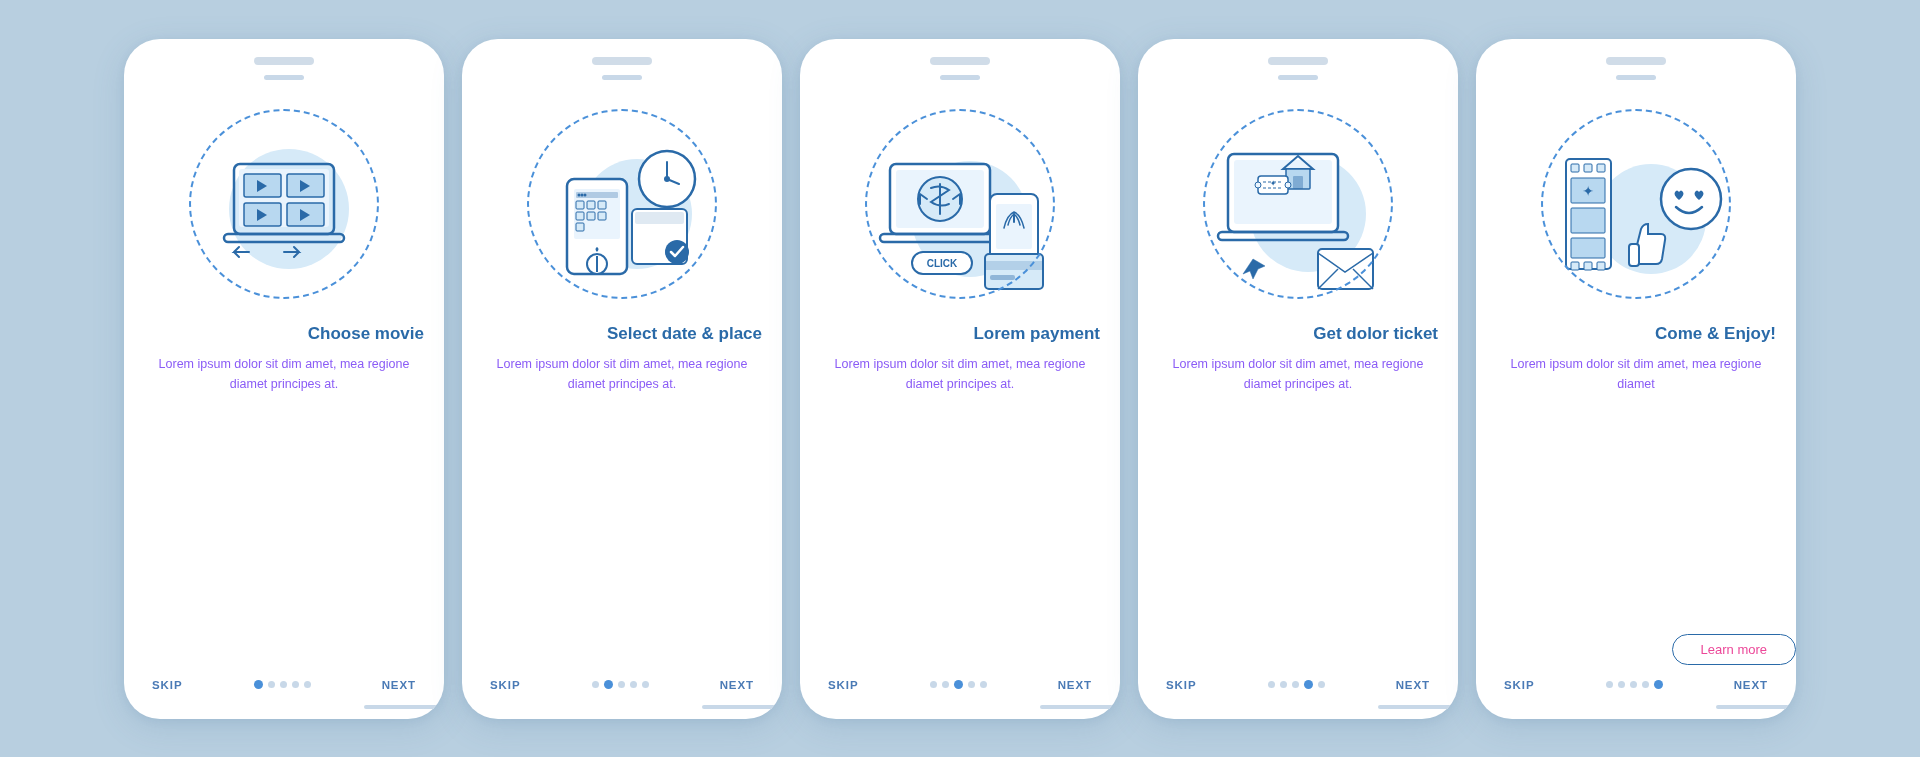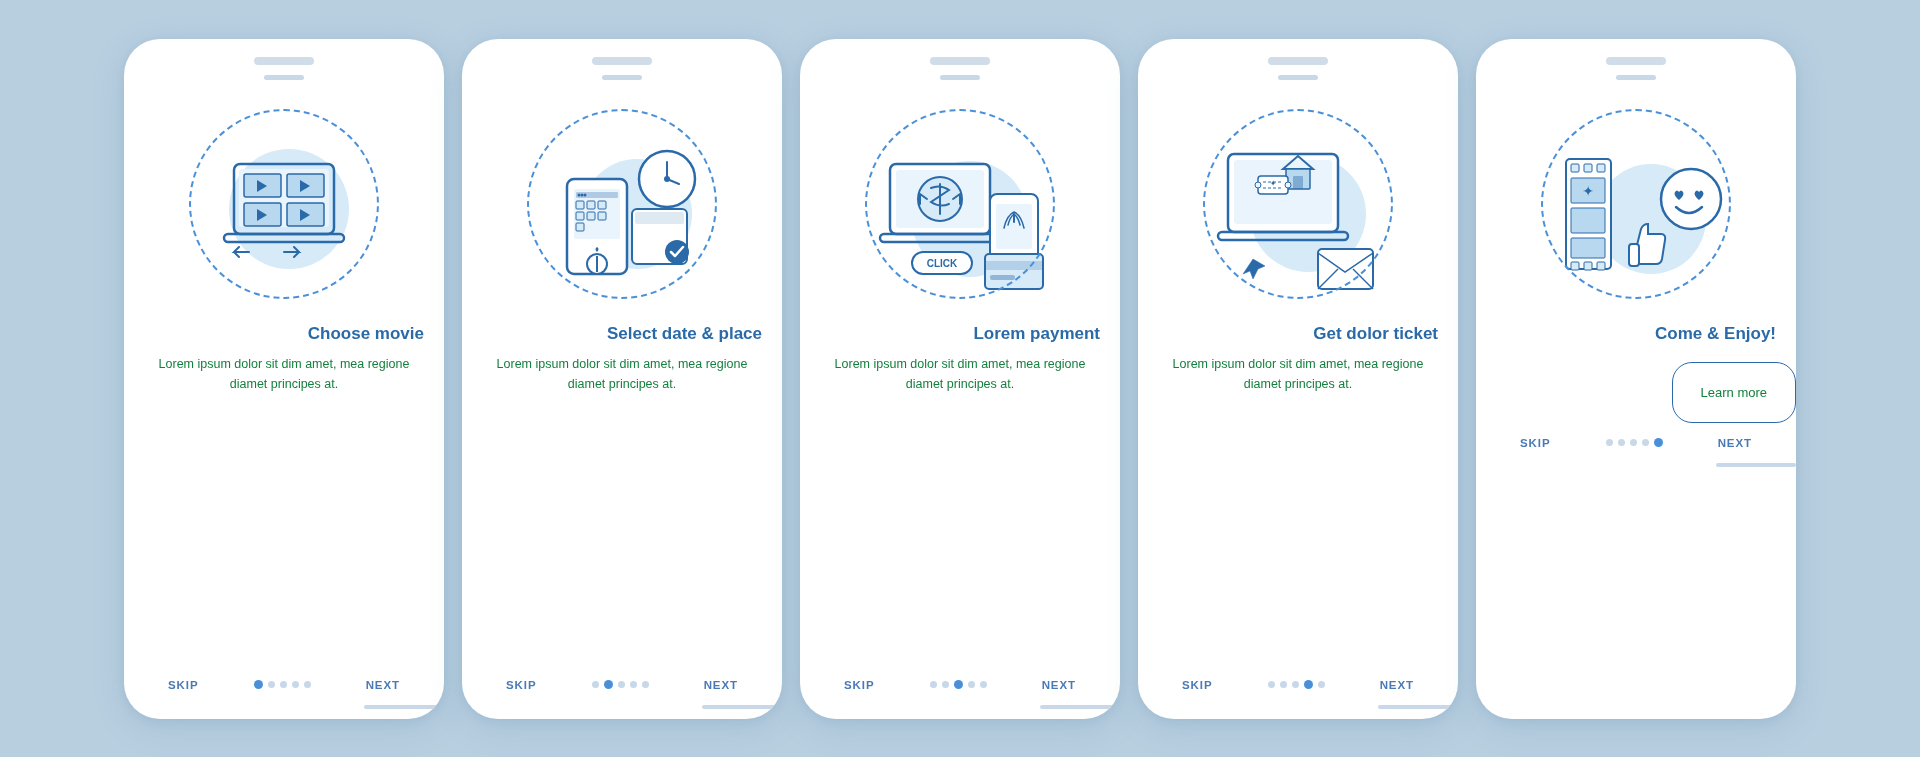--- a/index.html
+++ b/index.html
@@ -83,46 +83,46 @@
       font-size: 17px;
       font-weight: 600;
       color: #2a6aa8;
       text-align: center;
       margin-bottom: 10px;
       padding: 0 20px;
     }
 
     .card-desc {
       font-size: 12.5px;
-      color: #15803d;
+      color: #8b5cf6;
       text-align: center;
       line-height: 1.6;
       padding: 0 24px;
       flex: 1;
     }
 
     .learn-more-btn {
       display: inline-block;
       border: 1.5px solid #2a6aa8;
       border-radius: 20px;
-      padding: 22px 28px;
-      color: #15803d;
+      padding: 7px 28px;
+      color: #ec4899;
       font-size: 13px;
       font-weight: 500;
       margin-top: 8px;
       background: white;
       cursor: pointer;
     }
 
     .card-nav {
       display: flex;
       align-items: center;
       justify-content: space-between;
       width: 100%;
-      padding: 0 44px;
+      padding: 0 28px;
       margin-top: 14px;
       margin-bottom: 10px;
     }
 
     .nav-skip, .nav-next {
       font-size: 11.5px;
       font-weight: 700;
       color: #4a7ab5;
       letter-spacing: 0.08em;
       cursor: pointer;
@@ -402,20 +402,21 @@
         <path d="M163 88 Q161 85 159 88 Q157 91 163 96 Q169 91 167 88 Q165 85 163 88 Z" fill="#2a6aa8"></path>
 
         <path d="M140 103 Q153 115 166 103" fill="none" stroke="#2a6aa8" stroke-width="2.5" stroke-linecap="round"></path>
 
         <path d="M100 145 L105 125 Q107 120 112 120 L112 130 L125 130 Q130 130 129 136 L126 155 Q125 160 120 160 L100 160 Z" fill="white" stroke="#2a6aa8" stroke-width="2"></path>
         <rect x="93" y="140" width="10" height="22" rx="3" fill="white" stroke="#2a6aa8" stroke-width="2"></rect>
       </svg>
     </div>
     <div class="content-area">
       <div class="card-title">Come &amp; Enjoy!</div>
+      <div class="card-desc">Lorem ipsum dolor sit dim amet, mea regione diamet</div>
       <button class="learn-more-btn">Learn more</button>
       <div class="card-nav">
         <span class="nav-skip">SKIP</span>
         <div class="dots">
           <div class="dot"></div>
           <div class="dot"></div>
           <div class="dot"></div>
           <div class="dot"></div>
           <div class="dot active"></div>
         </div>

